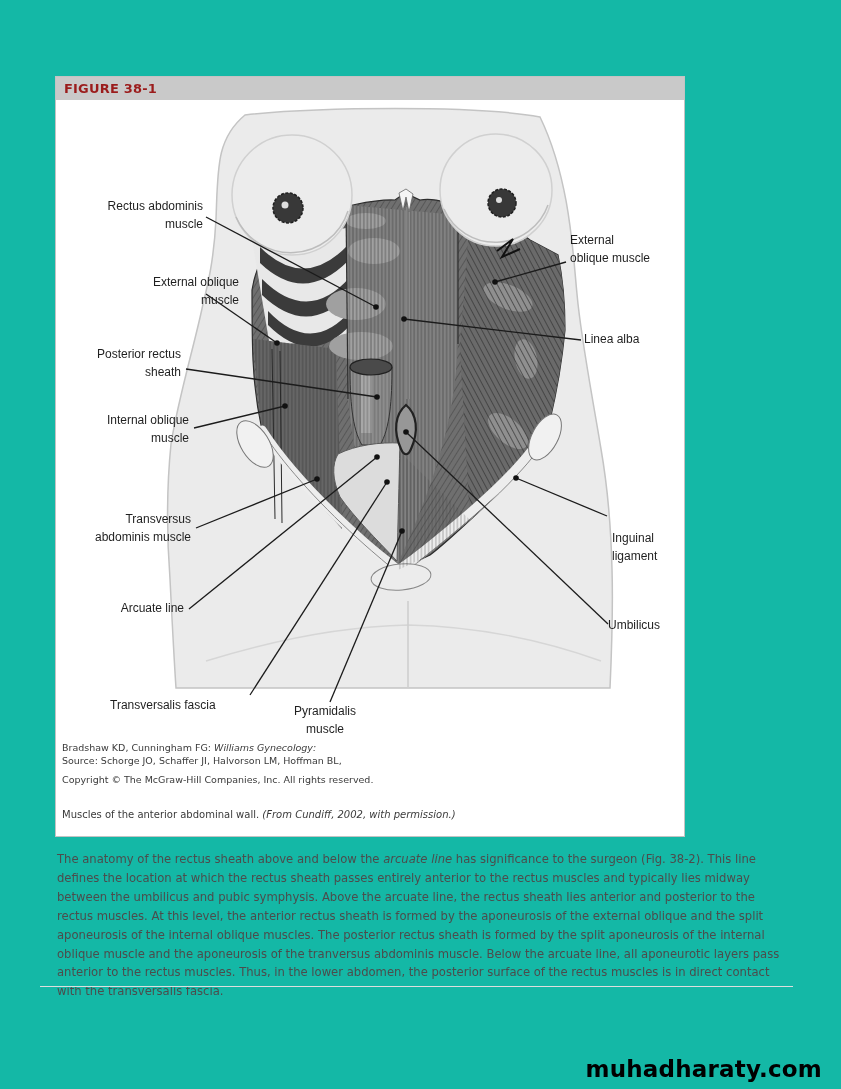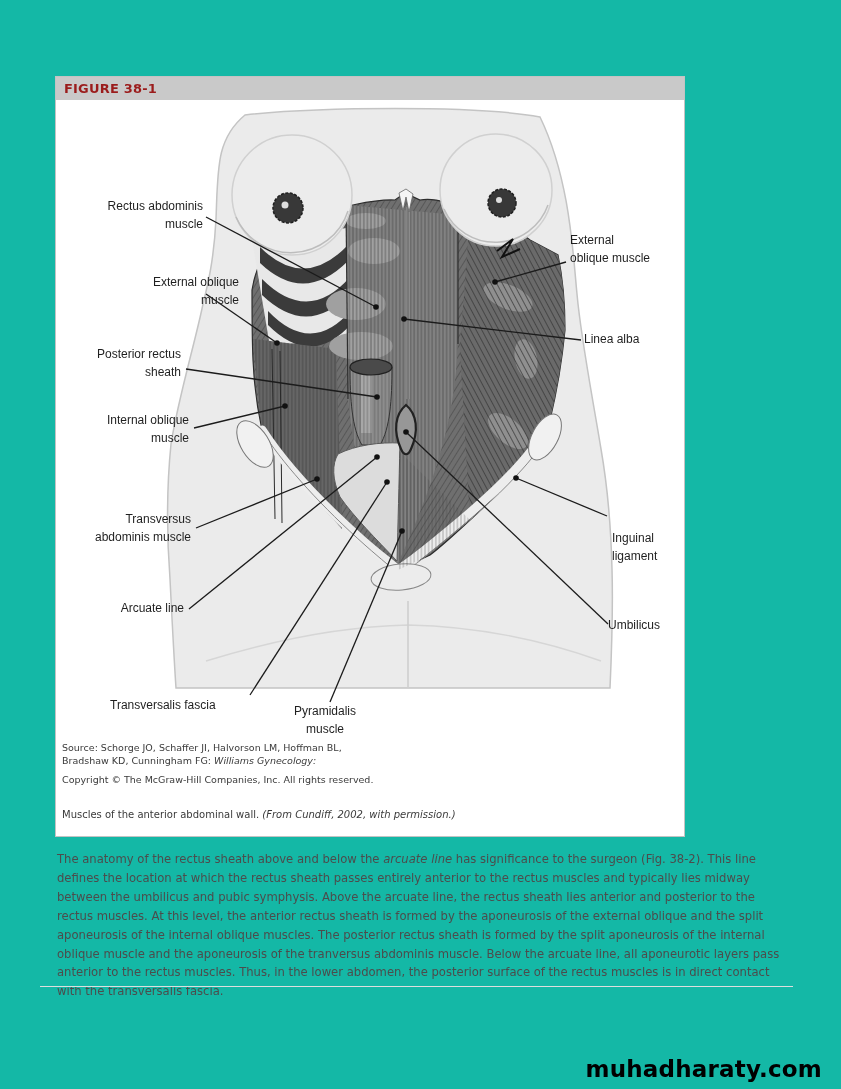--- a/index.html
+++ b/index.html
@@ -218,22 +218,22 @@
   <div class="diagram-label" id="lbl-pyramidalis">Pyramidalis
 muscle</div>
   <div class="diagram-label" id="lbl-ext-obl-right">External
 oblique muscle</div>
   <div class="diagram-label" id="lbl-linea-alba">Linea alba</div>
   <div class="diagram-label" id="lbl-inguinal">Inguinal
 ligament</div>
   <div class="diagram-label" id="lbl-umbilicus">Umbilicus</div>
 
   <div class="figure-source">
+    <div><span>Bradshaw KD, Cunningham FG: </span><span class="italic">Williams Gynecology:</span></div>
     <div><span>Source: Schorge JO, Schaffer JI, Halvorson LM, Hoffman BL,</span></div>
-    <div><span>Bradshaw KD, Cunningham FG: </span><span class="italic">Williams Gynecology:</span></div>
     <div class="copyright"><span>Copyright © The McGraw-Hill Companies, Inc. All rights reserved.</span></div>
   </div>
 
   <div class="figure-caption">
     <span>Muscles of the anterior abdominal wall. </span><span class="italic">(From Cundiff, 2002, with permission.)</span>
   </div>
 
   <div class="article-paragraph">
     <span>The anatomy of the rectus sheath above and below the </span><span class="italic">arcuate line</span><span> has significance to the surgeon (Fig. 38-2). This line defines the location at which the rectus sheath passes entirely anterior to the rectus muscles and typically lies midway between the umbilicus and pubic symphysis. Above the arcuate line, the rectus sheath lies anterior and posterior to the rectus muscles. At this level, the anterior rectus sheath is formed by the aponeurosis of the external oblique and the split aponeurosis of the internal oblique muscles. The posterior rectus sheath is formed by the split aponeurosis of the internal oblique muscle and the aponeurosis of the tranversus abdominis muscle. Below the arcuate line, all aponeurotic layers pass anterior to the rectus muscles. Thus, in the lower abdomen, the posterior surface of the rectus muscles is in direct contact with the transversalis fascia.</span>
   </div>

